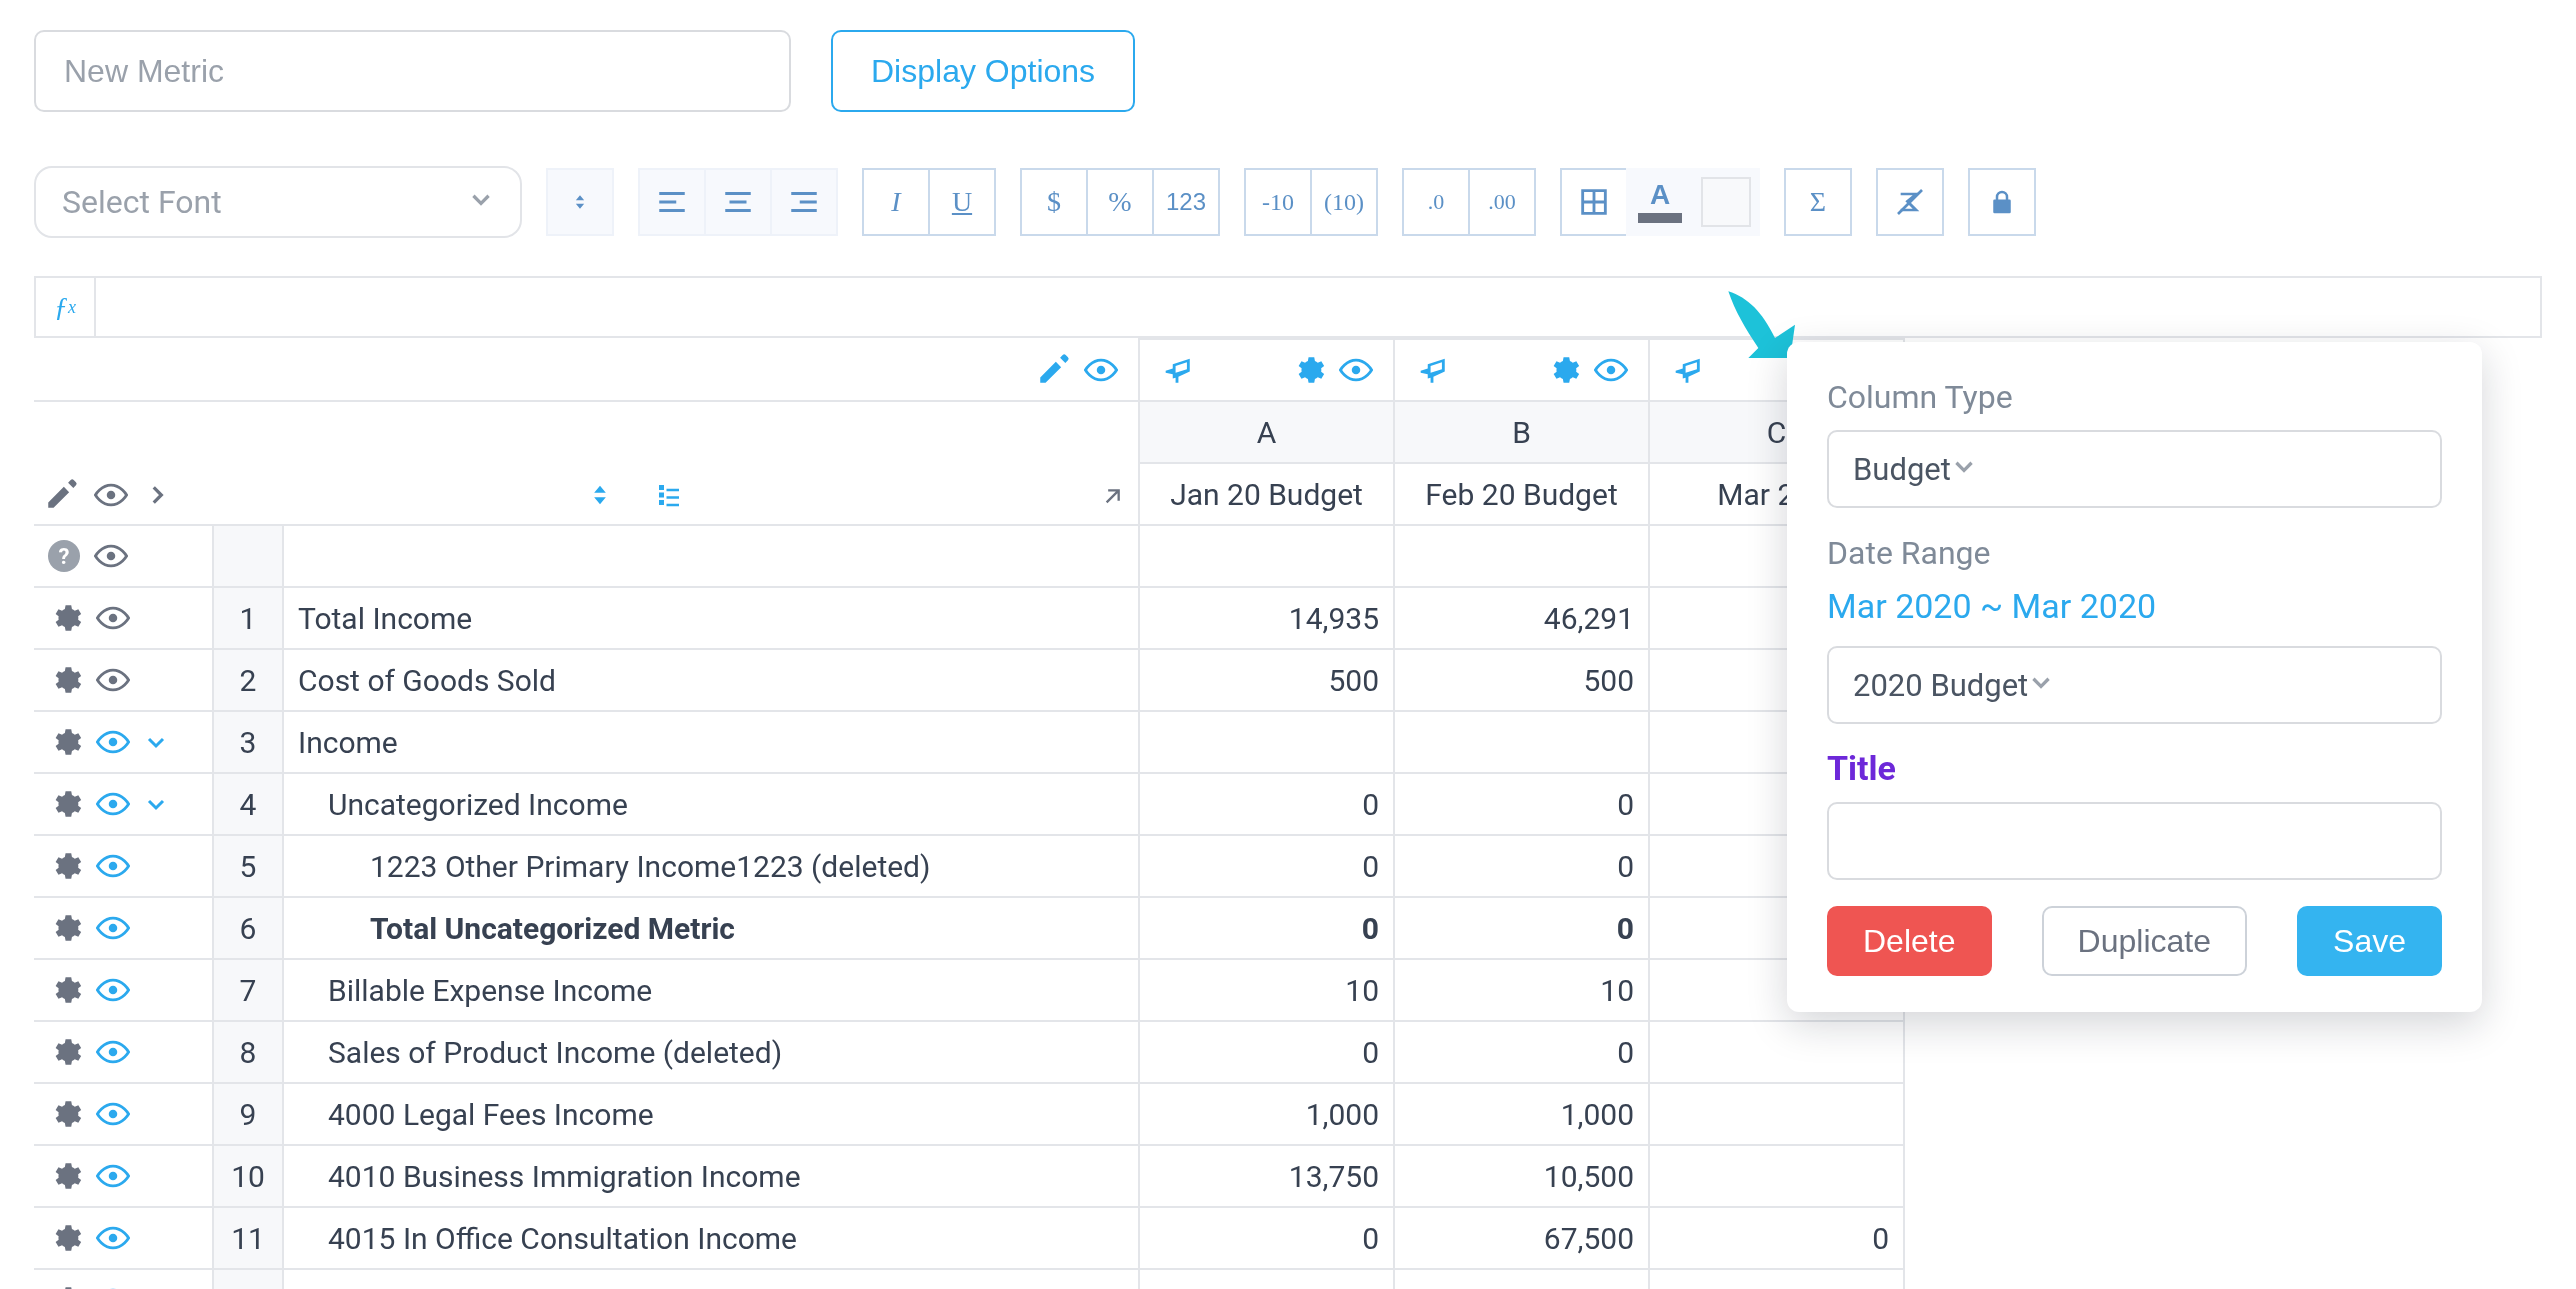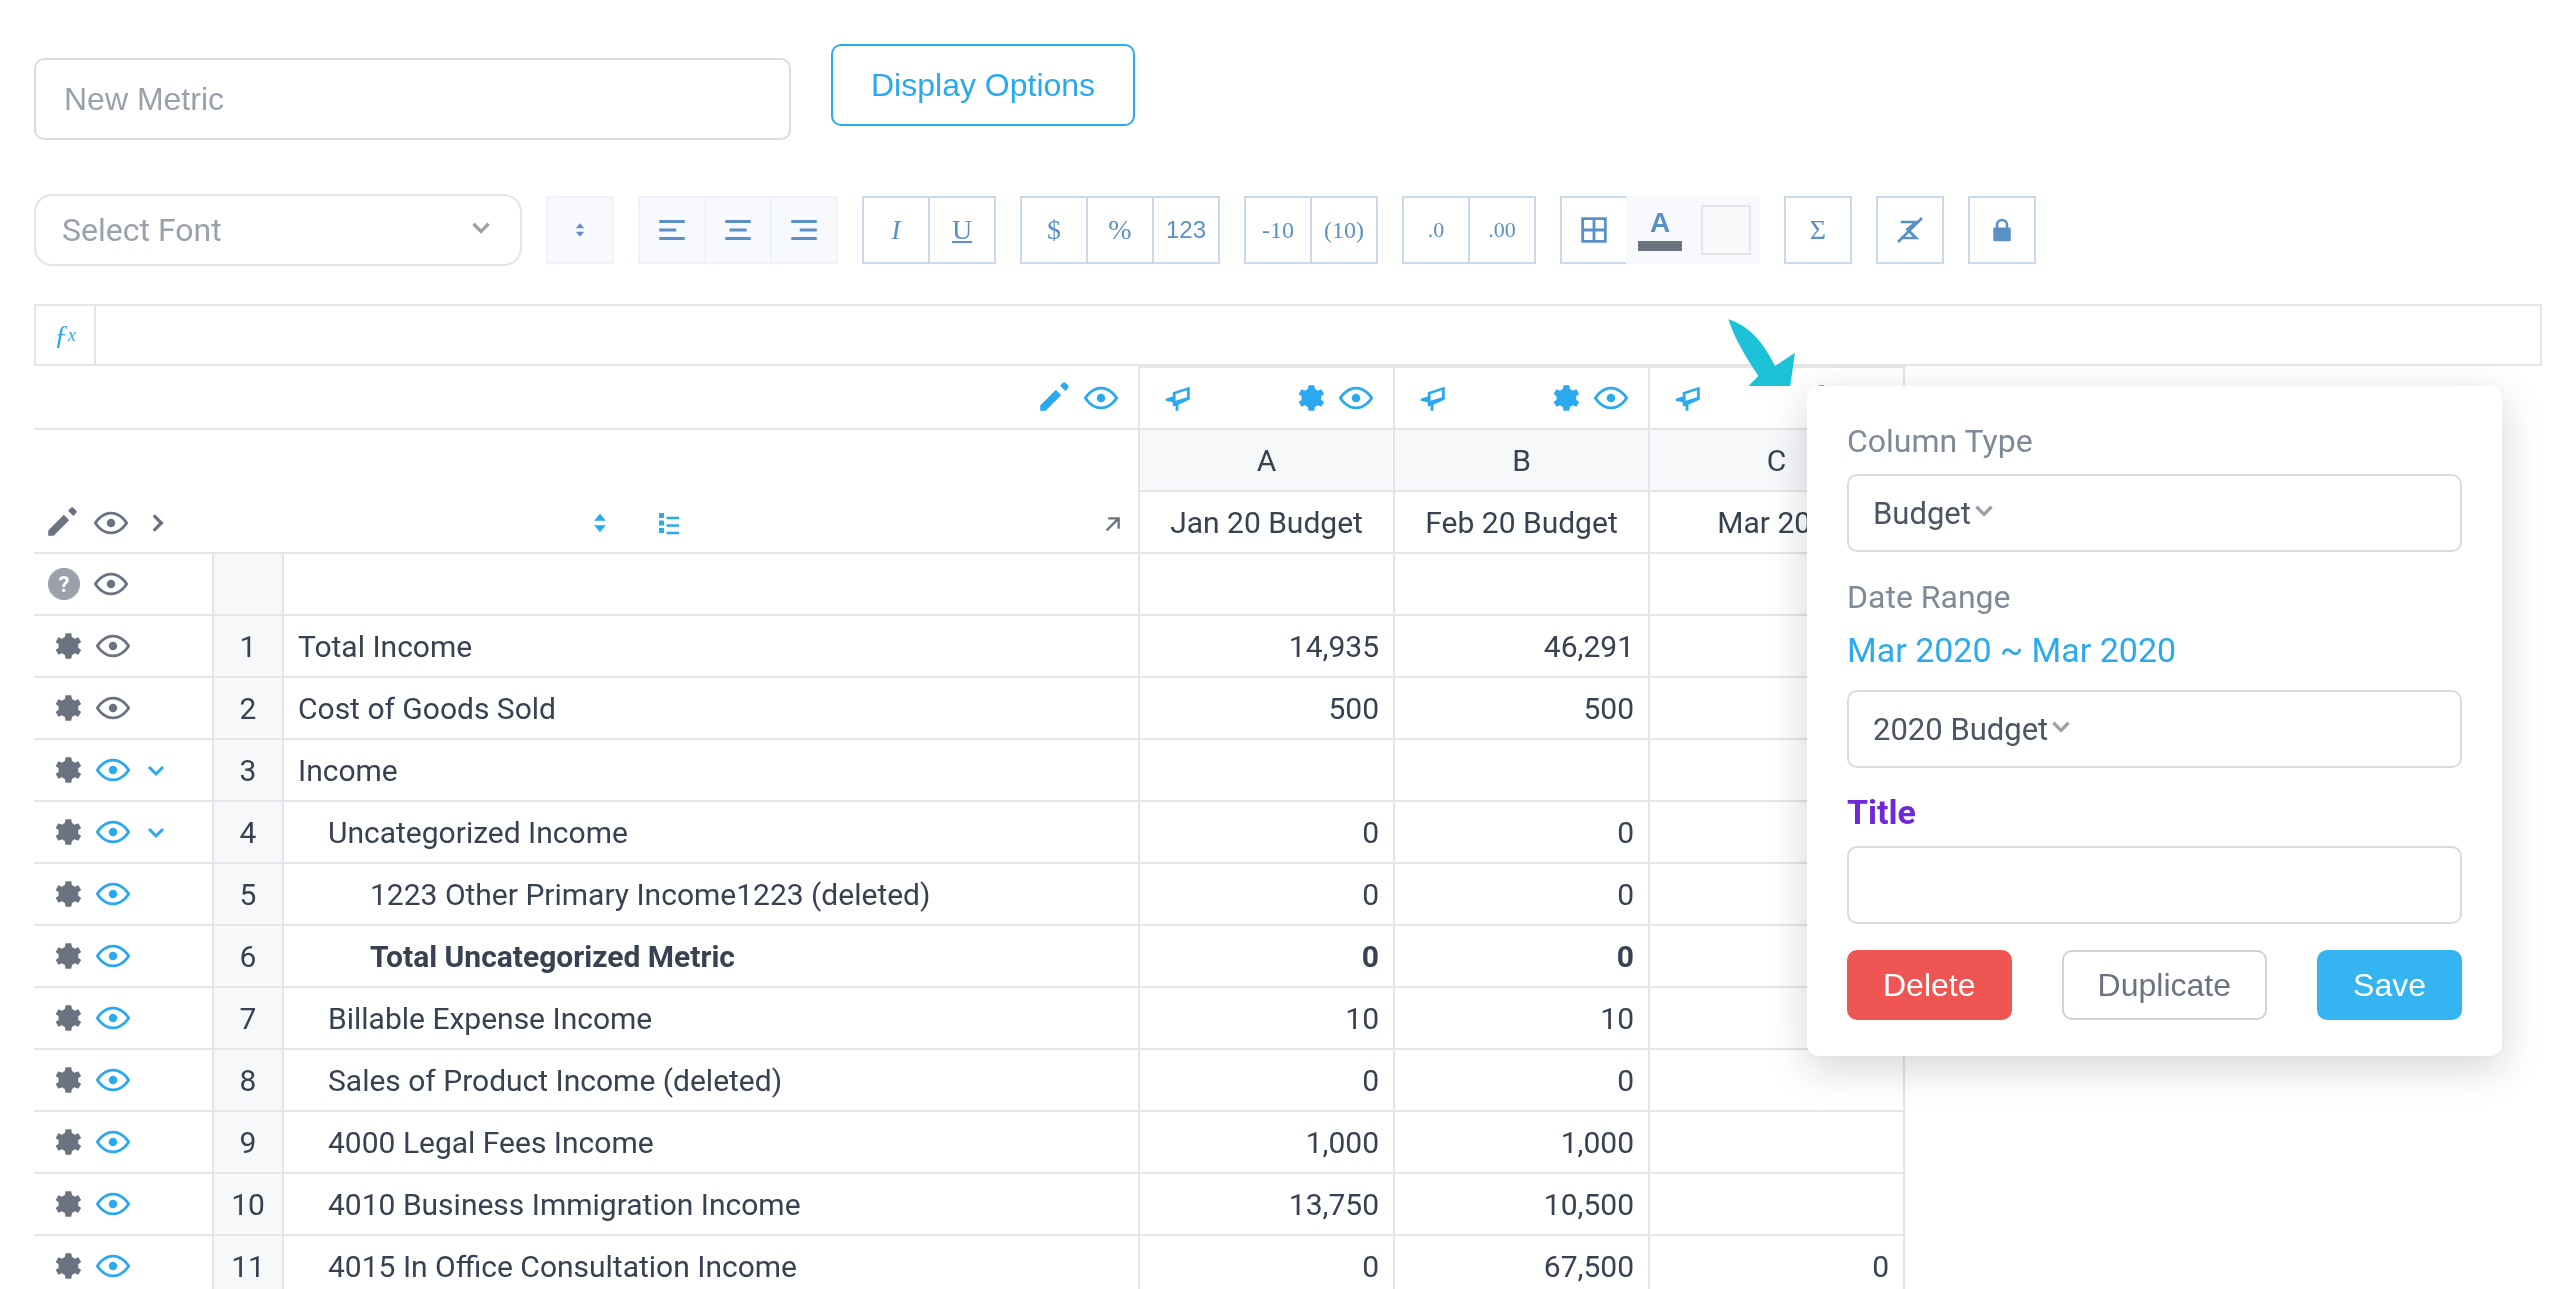--- a/index.html
+++ b/index.html
@@ -1,21 +1,21 @@
 <!DOCTYPE html>
 <html><head>
 <meta charset="utf-8">
 <style>
   * { box-sizing: border-box; margin: 0; padding: 0; }
   body { font-family: -apple-system, BlinkMacSystemFont, "Segoe UI", Roboto, Helvetica, Arial, sans-serif; color: #4b5563; background: #fff; font-size: 27px; }
   .wrap { padding: 30px 34px; width: 2576px; }
 
   
   .toprow { display: flex; gap: 40px; align-items: center; }
-  .metric-input { width: 757px; height: 82px; border: 2px solid #d9dbdf; border-radius: 10px; padding: 0 28px; font-size: 32px; color: #4b5563; margin-top: 28px; }
+  .metric-input { width: 757px; height: 82px; border: 2px solid #d9dbdf; border-radius: 10px; padding: 0 28px; font-size: 32px; color: #4b5563; }
   .metric-input::placeholder { color: #9aa1ab; }
   .display-btn { height: 82px; padding: 0 38px; border: 2px solid #2ba9ee; border-radius: 10px; background: #fff; color: #2ba9ee; font-size: 32px; cursor: pointer; }
 
   
   .toolbar { display: flex; align-items: center; gap: 24px; margin-top: 54px; flex-wrap: wrap; }
   .font-select { width: 488px; height: 72px; border: 2px solid #e2e4e8; border-radius: 18px; background: #fff; display: flex; align-items: center; justify-content: space-between; padding: 0 26px; color: #9aa1ab; font-size: 32px; cursor: pointer; }
   .chev { color: #9aa1ab; font-size: 26px; }
   .tbgroup { display: flex; gap: 0; }
   .tbbtn { min-width: 68px; height: 68px; border: 2px solid #c9d9eb; background: #fff; color: #5b90c6; display: flex; align-items: center; justify-content: center; font-size: 28px; cursor: pointer; font-family: Georgia, serif; }
   .tbbtn.soft { border-color: #eef2f9; background: #f7f9fd; }
@@ -50,21 +50,21 @@
   .colhdr-icons .right { display:flex; gap: 14px; }
   .indent1 { padding-left: 44px !important; }
   .indent2 { padding-left: 86px !important; }
   .bold { font-weight: 700; }
   .question { width:32px; height:32px; border-radius:50%; background:#9aa1ab; color:#fff; display:inline-flex; align-items:center; justify-content:center; font-size:22px; font-weight:700; }
 
   
   .arrow-annot { position:absolute; left: 1681px; top: -60px; color:#1dc2d9; }
 
   
-  .popover { position: absolute; left: 1753px; top: 20px; width: 695px; background:#fff; border-radius: 12px; box-shadow: 0 12px 40px rgba(17,24,39,0.18); padding: 36px 40px; margin-left: 20px; }
+  .popover { position: absolute; left: 1753px; top: 4px; width: 695px; background:#fff; border-radius: 12px; box-shadow: 0 12px 40px rgba(17,24,39,0.18); padding: 36px 40px; }
   .pop-label { color:#7f8a98; font-size: 32px; margin-bottom: 14px; }
   .pop-select { width:100%; height: 78px; border:2px solid #d9dbdf; border-radius:10px; padding:0 24px; font-size:31px; background:#fff; color:#4b5563; display:flex; align-items:center; justify-content:flex-start; cursor:pointer; }
   .pop-daterange { color:#2ba9ee; font-size:34px; margin: 8px 0 20px; }
   .pop-input { width:100%; height:78px; border:2px solid #d9dbdf; border-radius:10px; padding:0 20px; font-size:30px; }
   .pop-actions { display:flex; justify-content:space-between; margin-top: 26px; gap: 16px; }
   .btn { height: 70px; min-width: 139px; padding: 0 34px; border-radius:10px; font-size:32px; cursor:pointer; border:2px solid transparent; }
   .btn-danger { background:#ef5552; color:#fff; }
   .btn-outline { background:#fff; border-color:#cdd2d9; color:#6b7280; }
   .btn-primary { background:#34b4f0; color:#fff; }
 

